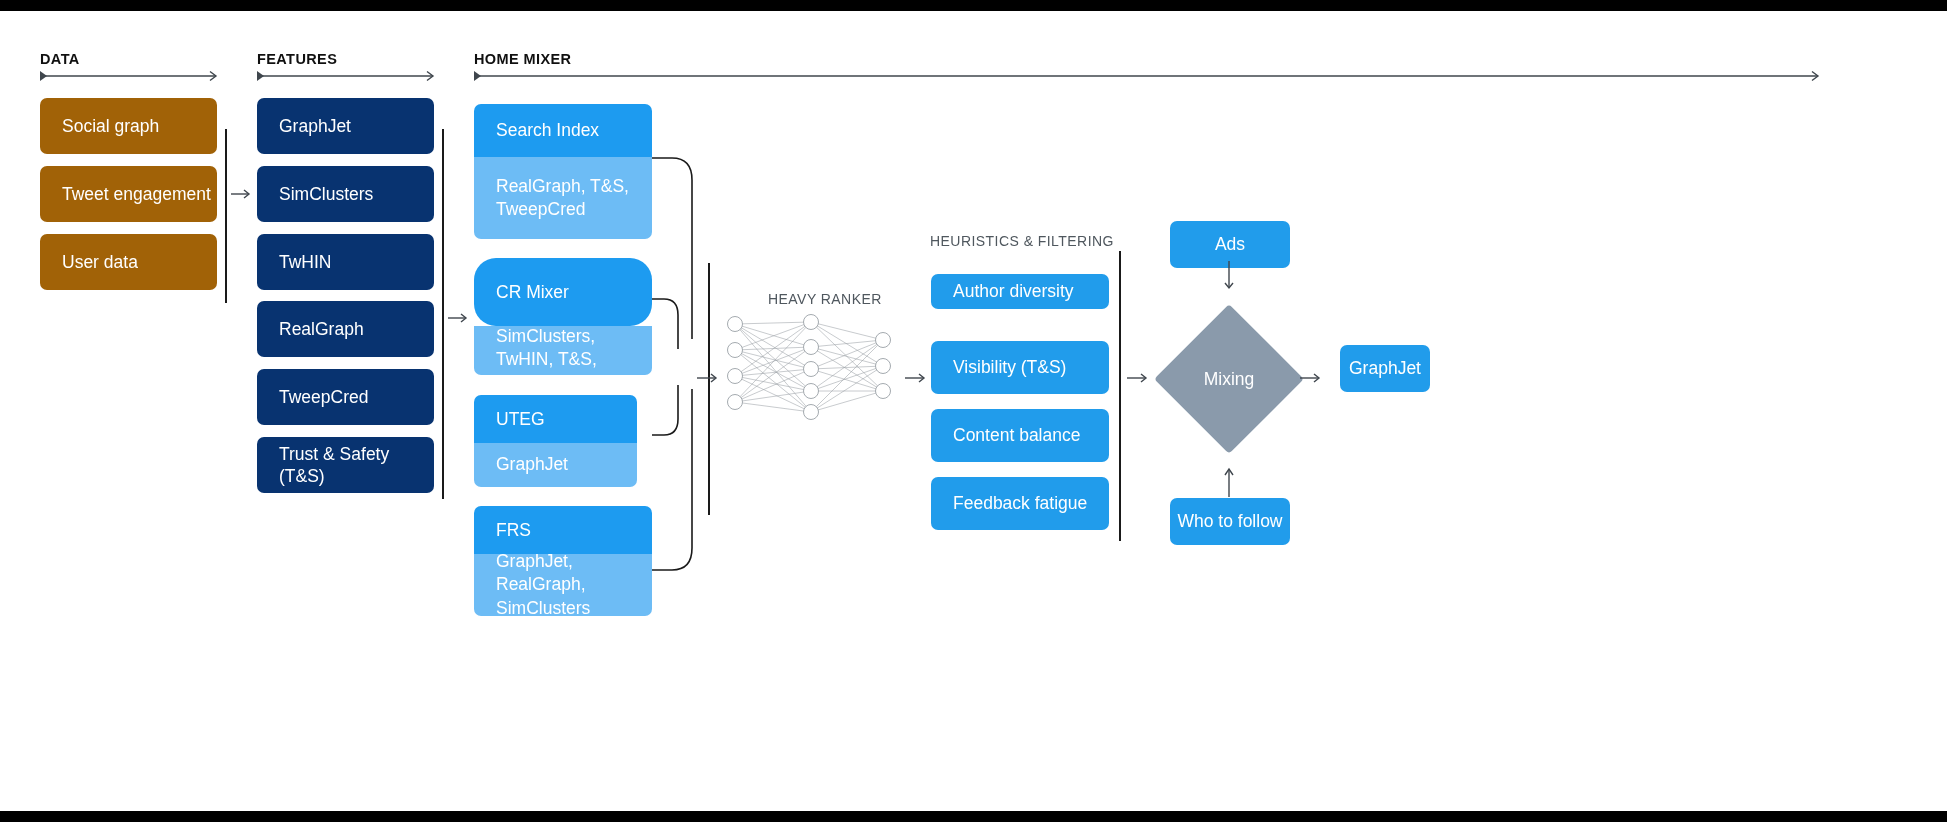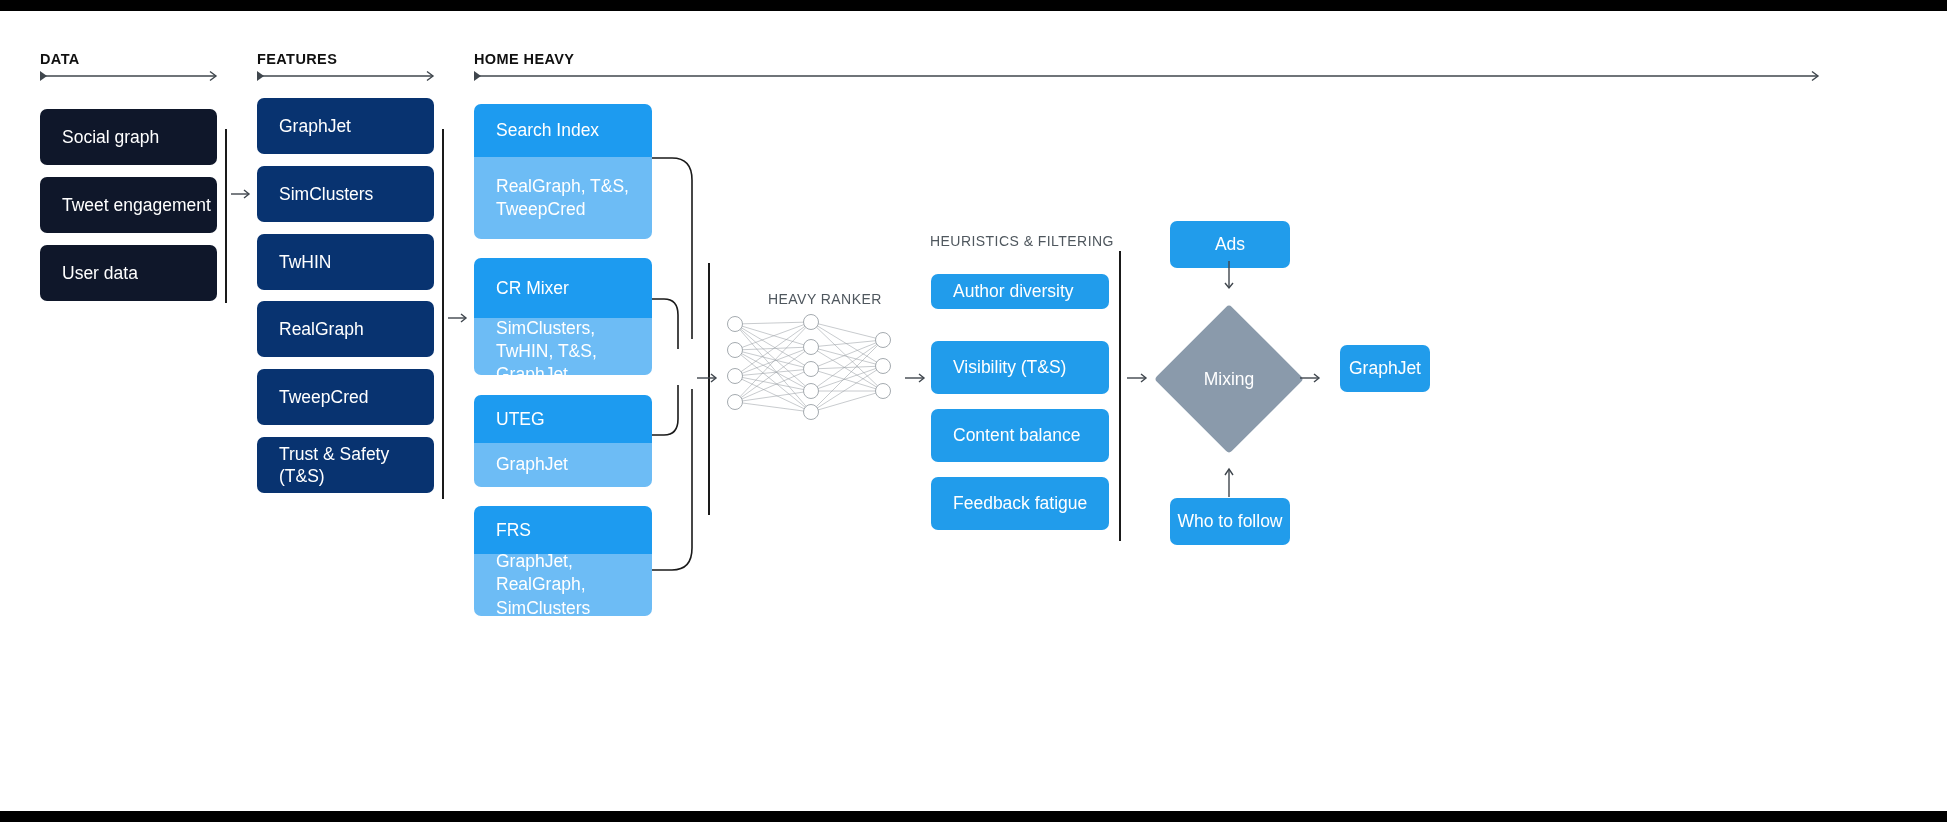--- a/index.html
+++ b/index.html
@@ -56,21 +56,21 @@
     position: absolute;
     border-radius: 7px;
     box-sizing: border-box;
     display: flex;
     align-items: center;
     color: #ffffff;
     font-size: 17.5px;
     padding-left: 22px;
     line-height: 1.28;
   }
-  .box.data  { background: #0f172a; margin-top: 11px; }
+  .box.data  { background: #a16207; }
   .box.feat  { background: #083370; }
   .box.filt  { background: #219ceb; }
   .box.out   { background: #219ceb; justify-content: center; padding-left: 0; }
 
   
   .cs-card {
     position: absolute;
     border-radius: 7px;
     overflow: hidden;
     box-sizing: border-box;
@@ -146,21 +146,21 @@
     <polyline points="170,2.5 176,7 170,11.5" fill="none" stroke="#3f464d" stroke-width="1.4"></polyline>
   </svg>
 
   <div class="sec-head" style="left:257px; top:40px;">FEATURES</div>
   <svg class="sec-rule" style="left:257px; top:58px; width:182px;" width="182" height="14">
     <line x1="3" y1="7" x2="176" y2="7" stroke="#3f464d" stroke-width="1.6"></line>
     <polygon points="0,2 7,7 0,12" fill="#3f464d"></polygon>
     <polyline points="170,2.5 176,7 170,11.5" fill="none" stroke="#3f464d" stroke-width="1.4"></polyline>
   </svg>
 
-  <div class="sec-head" style="left:474px; top:40px;">HOME HEAVY</div>
+  <div class="sec-head" style="left:474px; top:40px;">HOME MIXER</div>
   <svg class="sec-rule" style="left:474px; top:58px; width:1350px;" width="1350" height="14">
     <line x1="3" y1="7" x2="1344" y2="7" stroke="#3f464d" stroke-width="1.6"></line>
     <polygon points="0,2 7,7 0,12" fill="#3f464d"></polygon>
     <polyline points="1338,2.5 1344,7 1338,11.5" fill="none" stroke="#3f464d" stroke-width="1.4"></polyline>
   </svg>
 
   <div class="sub-head" style="left:474px; top:103px;">CANDIDATE SOURCE</div>
   <div class="sub-head" style="left:930px; top:222px;">HEURISTICS &amp; FILTERING</div>
 
   <div class="vrule" style="left:225px; top:118px; height:174px;"></div>
@@ -188,25 +188,25 @@
     <line x1="0" y1="10" x2="17" y2="10" stroke="#3f464d" stroke-width="1.4"></line>
     <polyline points="13,6 18,10 13,14" fill="none" stroke="#3f464d" stroke-width="1.4"></polyline>
   </svg>
 
   <div class="cs-card" style="left:474px; top:93px; width:178px; height:135px;">
     <div class="cs-top" style="height:53px;">Search Index</div>
     <div class="cs-bot" style="height:82px;">RealGraph, T&amp;S, TweepCred</div>
   </div>
 
   <div class="cs-card" style="left:474px; top:247px; width:178px; height:117px;">
-    <div class="cs-top" style="height:60px;">CR Mixer</div>
+    <div class="cs-top" style="height:68px;border-radius:22px;">CR Mixer</div>
     <div class="cs-bot" style="height:67px;">SimClusters, TwHIN, T&amp;S, GraphJet</div>
   </div>
 
-  <div class="cs-card" style="left:474px; top:384px; width:178px; height:92px;">
+  <div class="cs-card" style="left:474px; top:384px; width:163px; height:92px;">
     <div class="cs-top" style="height:48px;">UTEG</div>
     <div class="cs-bot" style="height:44px;">GraphJet</div>
   </div>
 
   <div class="cs-card" style="left:474px; top:495px; width:178px; height:110px;">
     <div class="cs-top" style="height:48px;">FRS</div>
     <div class="cs-bot" style="height:62px;">GraphJet, RealGraph, SimClusters</div>
   </div>
 
   <svg class="conn" style="left:650px; top:140px;" width="62" height="430">

